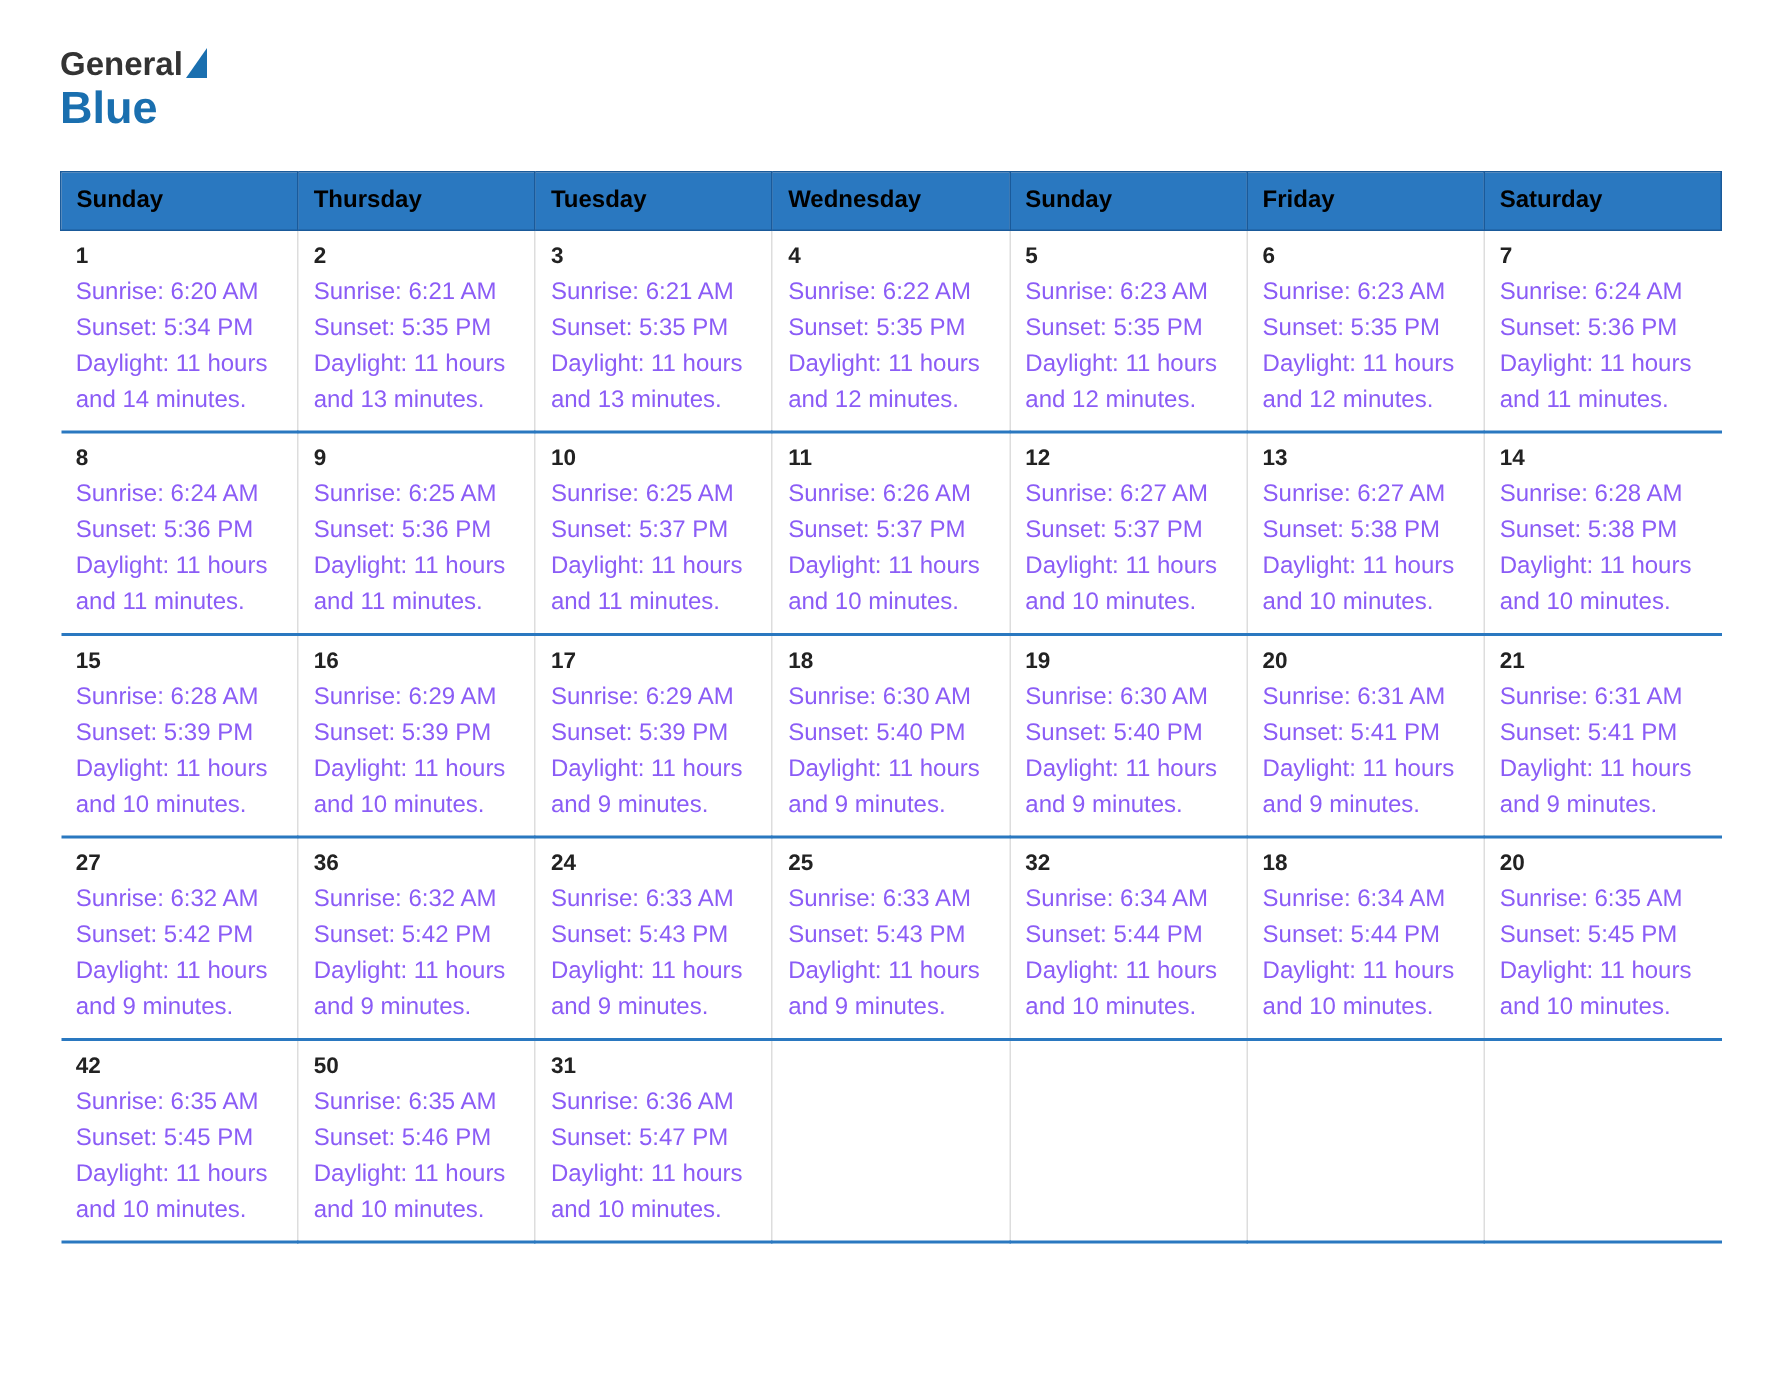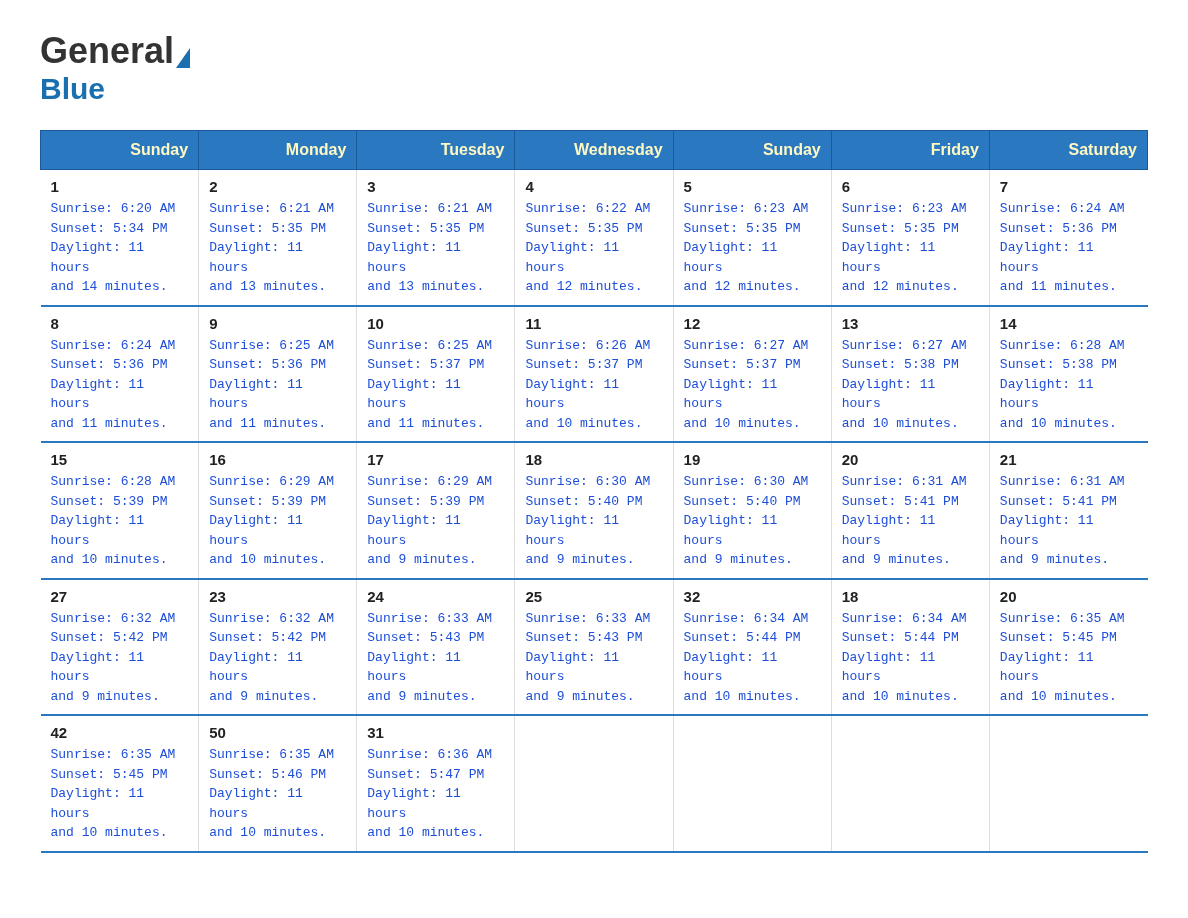--- a/index.html
+++ b/index.html
@@ -31,25 +31,25 @@
       margin-top: 4px;
     }
     table {
       width: 100%;
       border-collapse: collapse;
     }
     thead tr {
       background-color: #2a78c0;
     }
     thead th {
-      color: #fef9c3;
+      color: #000000;
       font-size: 16px;
       font-weight: bold;
       padding: 10px 10px;
-      text-align: right;
+      text-align: left;
       border: 1px solid #1a5a9a;
     }
     tbody tr {
       border-bottom: 2px solid #2a78c0;
     }
     tbody td {
       vertical-align: top;
       padding: 8px 10px;
       font-size: 13px;
       color: #333;
@@ -60,24 +60,23 @@
     tbody td:last-child {
       border-right: none;
     }
     .day-num {
       font-size: 15px;
       font-weight: bold;
       color: #222;
       margin-bottom: 4px;
     }
     .day-info {
-      font-size: 13px;
+      font-size: 16px;
       line-height: 1.5;
-      color: #1d4ed8;
-      font-family: Liberation Mono, monospace;
+      color: #8b5cf6;
     }
     .logo-wrapper {
       display: flex;
       flex-direction: column;
     }
     .logo-row {
       display: flex;
       align-items: flex-end;
     }
     .logo-triangle {
@@ -90,38 +89,38 @@
       margin-bottom: 4px;
       margin-left: 2px;
     }
   </style>
 </head>
 <body>
 
 <div class="header">
   <div class="logo-wrapper">
     <div class="logo-row">
-      <span style="font-size:36px;font-weight:bold;color:#333;font-family:Arial,sans-serif;">General</span>
+      <span style="font-size:22px;font-weight:bold;color:#333;font-family:Arial,sans-serif;">General</span>
       <span class="logo-triangle"></span>
     </div>
     <div>
       <span style="font-size:30px;font-weight:bold;color:#1a6faf;font-family:Arial,sans-serif;margin-left:0;">Blue</span>
     </div>
   </div>
   <div class="title-area">
     <div class="month-title"></div>
     <div class="location"></div>
   </div>
 </div>
 
 <table>
   <thead>
     <tr>
     <th>Sunday</th>
-        <th>Monday</th>
+        <th>Thursday</th>
         <th>Tuesday</th>
         <th>Wednesday</th>
         <th>Sunday</th>
         <th>Friday</th>
         <th>Saturday</th>
       </tr>
   </thead>
   <tbody id="calendar-body">
   <tr>
         <td>
@@ -212,21 +211,21 @@
           <div class="day-num">21</div>
         <div class="day-info">Sunrise: 6:31 AM<br>Sunset: 5:41 PM<br>Daylight: 11 hours<br>and 9 minutes.</div>
         </td>
       </tr>
       <tr>
         <td>
           <div class="day-num">27</div>
         <div class="day-info">Sunrise: 6:32 AM<br>Sunset: 5:42 PM<br>Daylight: 11 hours<br>and 9 minutes.</div>
         </td>
         <td>
-          <div class="day-num">23</div>
+          <div class="day-num">36</div>
         <div class="day-info">Sunrise: 6:32 AM<br>Sunset: 5:42 PM<br>Daylight: 11 hours<br>and 9 minutes.</div>
         </td>
         <td>
           <div class="day-num">24</div>
         <div class="day-info">Sunrise: 6:33 AM<br>Sunset: 5:43 PM<br>Daylight: 11 hours<br>and 9 minutes.</div>
         </td>
         <td>
           <div class="day-num">25</div>
         <div class="day-info">Sunrise: 6:33 AM<br>Sunset: 5:43 PM<br>Daylight: 11 hours<br>and 9 minutes.</div>
         </td>

